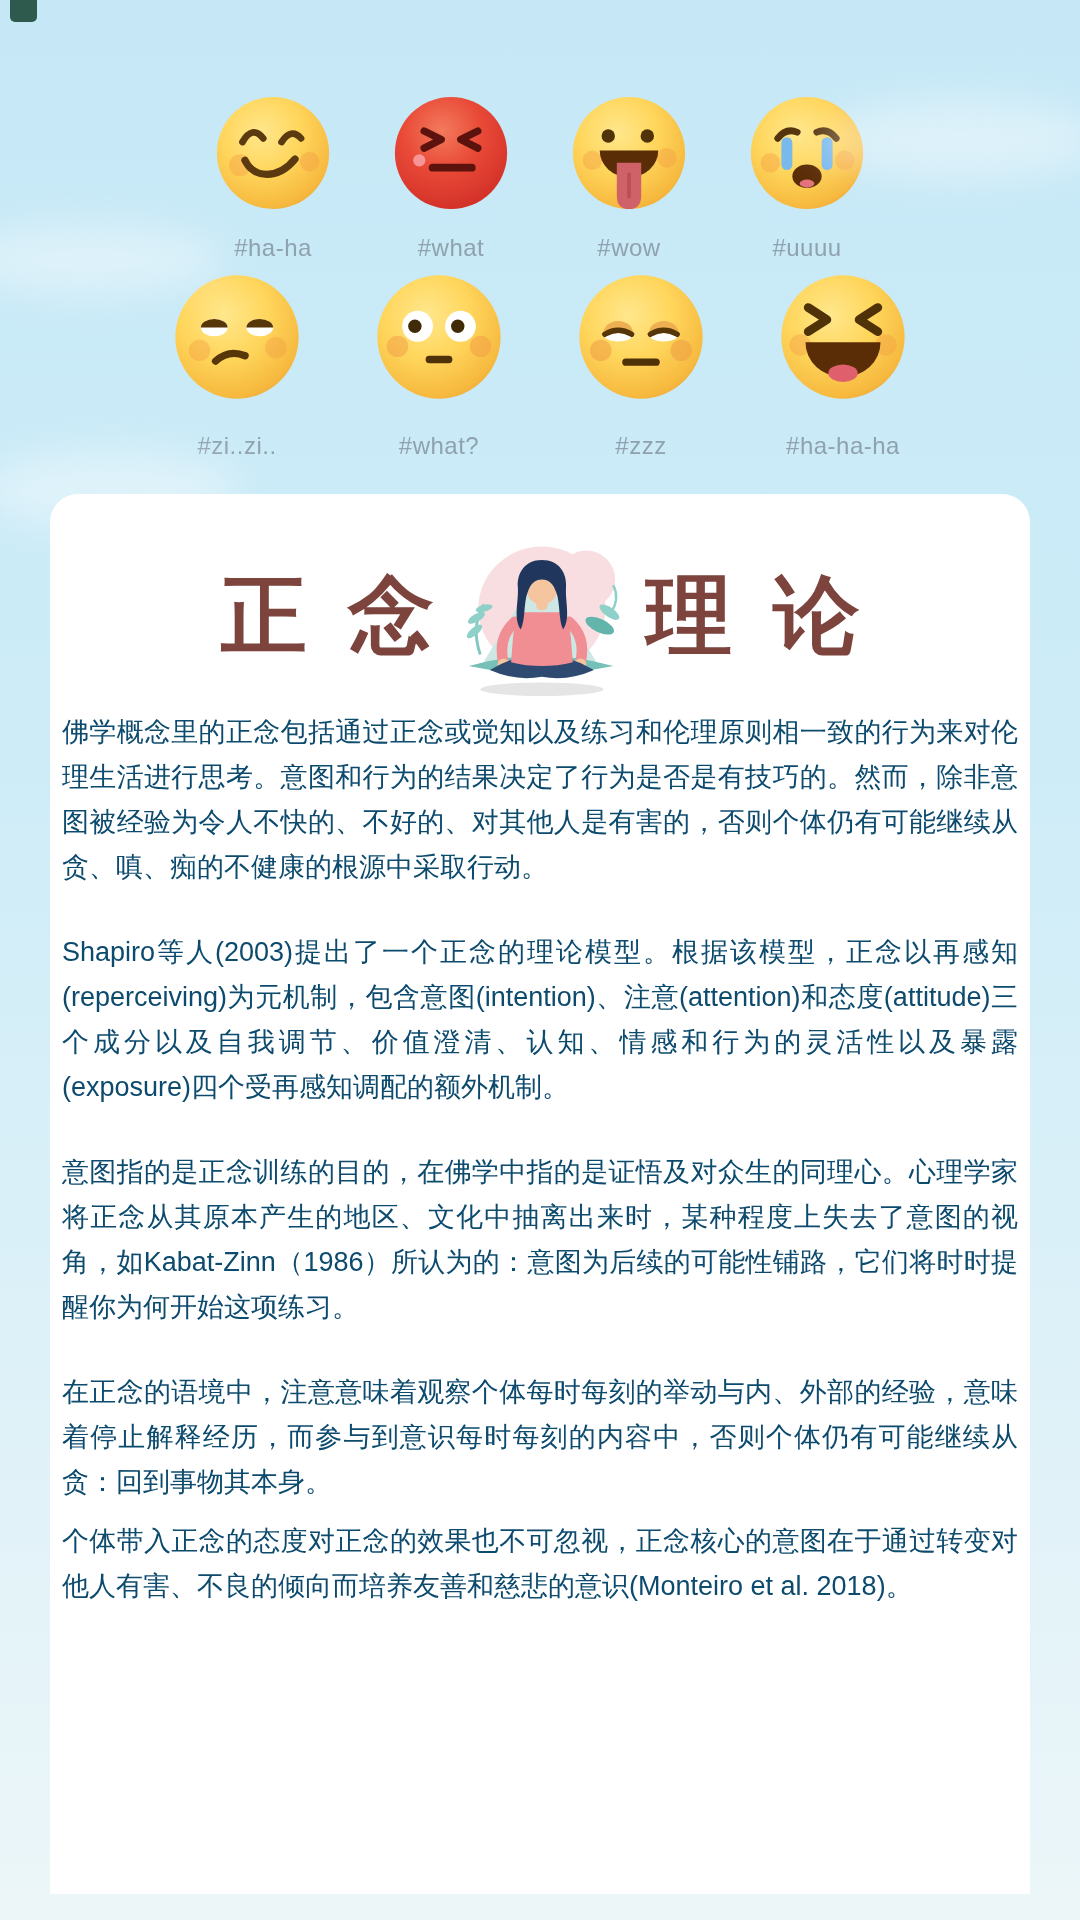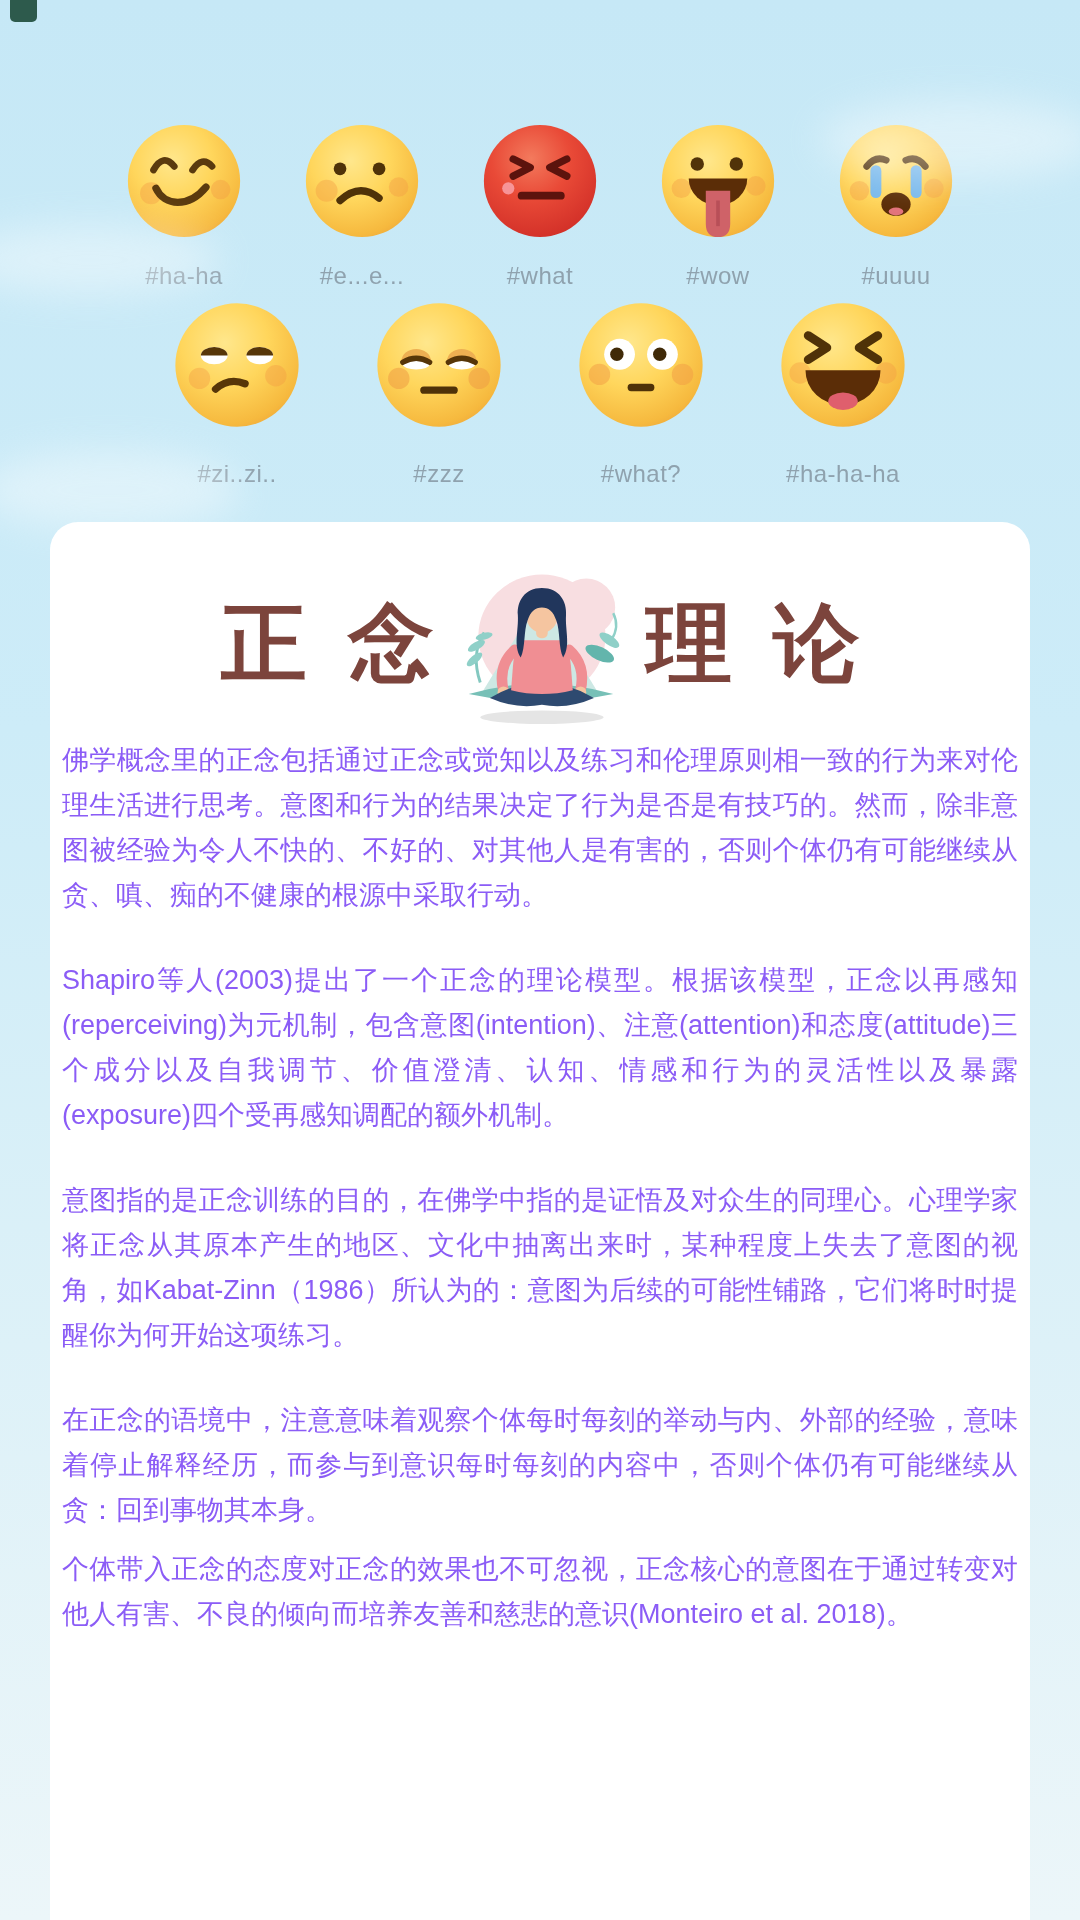--- a/index.html
+++ b/index.html
@@ -8,21 +8,21 @@
     font-family:"Liberation Sans","DejaVu Sans",sans-serif;
     background:linear-gradient(180deg,#c6e8f6 0%,#cdecf8 38%,#ddf1f8 70%,#ecf6f9 100%);
   }
   .cloud{position:absolute;background:#ffffff;opacity:.38;filter:blur(18px);border-radius:50%;}
   .cloud.c1{left:-40px;top:225px;width:260px;height:70px;}
   .cloud.c2{left:820px;top:100px;width:280px;height:80px;}
   .cloud.c3{left:-20px;top:450px;width:260px;height:80px;}
   .corner-artifact{position:absolute;left:10px;top:-4px;width:27px;height:26px;border-radius:5px;background:#2d5a4c;}
 
   .emoji-row{display:flex;justify-content:center;align-items:flex-start;}
-  .emoji-row.row1{padding-top:120px;gap:56px;}
+  .emoji-row.row1{padding-top:92px;gap:56px;}
   .emoji-row.row2{margin-top:8px;gap:68px;}
   .emoji-cell{display:flex;flex-direction:column;align-items:center;}
   .emoji-cell .glyph{display:block;}
   .row1 .glyph{width:122px;height:122px;}
   .row2 .glyph{width:134px;height:134px;}
   .emoji-label{margin-top:20px;font-size:24px;line-height:28px;color:#8fa2ae;letter-spacing:.5px;}
   .row2 .emoji-label{margin-top:28px;}
 
   .card{
     margin:34px 50px 0;background:#ffffff;border-radius:28px 28px 0 0;
@@ -30,21 +30,21 @@
   }
   .title-row{display:flex;align-items:center;justify-content:center;height:176px;}
   .title-text{
     font-size:86px;font-weight:800;color:#7c443c;
     letter-spacing:.48em;margin-right:-.48em;white-space:nowrap;
   }
   .illustration{width:212px;height:174px;flex:0 0 auto;}
 
   .article{margin-top:6px;}
   .article p{
-    margin:0 0 40px;font-size:27px;line-height:45px;color:#8b5cf6;
+    margin:0 0 40px;font-size:27px;line-height:45px;color:#0c4a6e;
     text-align:justify;
   }
   .article p.tight{margin-top:-26px;}
 </style>
 </head>
 <body>
 
 <div class="cloud c1"></div>
 <div class="cloud c2"></div>
 <div class="cloud c3"></div>
@@ -65,39 +65,20 @@
       <circle cx="50" cy="50" r="46" fill="url(#gy1)"></circle>
       <circle cx="23" cy="60" r="9" fill="#f29b43" opacity=".4"></circle>
       <circle cx="80" cy="57" r="8" fill="#f29b43" opacity=".4"></circle>
       <path d="M25 41 Q33 27 42 38" stroke="#5a3a0e" stroke-width="5.5" fill="none" stroke-linecap="round"></path>
       <path d="M57 41 Q65 29 73 38" stroke="#5a3a0e" stroke-width="5.5" fill="none" stroke-linecap="round"></path>
       <path d="M27 56 C34 71 54 72 68 55" stroke="#5a3a0e" stroke-width="6" fill="none" stroke-linecap="round"></path>
     </svg>
     <div class="emoji-label">#ha-ha</div>
   </div>
 
-  <div class="emoji-cell">
-    <svg class="glyph" viewBox="0 0 100 100">
-      <defs>
-          <radialGradient id="gy2" cx="40%" cy="32%" r="78%">
-        <stop offset="0%" stop-color="#ffe78c"></stop>
-            <stop offset="45%" stop-color="#ffd65c"></stop>
-        <stop offset="85%" stop-color="#f6b93e"></stop>
-            <stop offset="100%" stop-color="#eda43a"></stop>
-      </radialGradient>
-        </defs>
-      <circle cx="50" cy="50" r="46" fill="url(#gy2)"></circle>
-      <circle cx="21" cy="58" r="9" fill="#f29b43" opacity=".4"></circle>
-      <circle cx="80" cy="55" r="8" fill="#f29b43" opacity=".4"></circle>
-      <circle cx="32" cy="40" r="5.2" fill="#4f3208"></circle>
-      <circle cx="64" cy="40" r="5.2" fill="#4f3208"></circle>
-      <path d="M32 66 Q48 51 64 64" stroke="#4f3208" stroke-width="6" fill="none" stroke-linecap="round"></path>
-    </svg>
-    <div class="emoji-label">#e...e...</div>
-  </div>
 
   <div class="emoji-cell">
     <svg class="glyph" viewBox="0 0 100 100">
       <defs>
           <radialGradient id="gr1" cx="42%" cy="30%" r="78%">
         <stop offset="0%" stop-color="#f37a5d"></stop>
             <stop offset="45%" stop-color="#e94a37"></stop>
         <stop offset="100%" stop-color="#cf2c26"></stop>
       </radialGradient>
         </defs>
@@ -171,20 +152,42 @@
       <circle cx="50" cy="50" r="46" fill="url(#gy5)"></circle>
       <circle cx="22" cy="60" r="8" fill="#f29b43" opacity=".4"></circle>
       <circle cx="79" cy="58" r="8" fill="#f29b43" opacity=".4"></circle>
       <ellipse cx="33" cy="43" rx="10" ry="6.5" fill="#ffffff"></ellipse>
       <path d="M23 43 A10 6.5 0 0 1 43 43 Z" fill="#573608"></path>
       <ellipse cx="67" cy="43" rx="10" ry="6.5" fill="#ffffff"></ellipse>
       <path d="M57 43 A10 6.5 0 0 1 77 43 Z" fill="#573608"></path>
       <path d="M34 68 Q44 59 56 64" stroke="#573608" stroke-width="5.5" fill="none" stroke-linecap="round"></path>
     </svg>
     <div class="emoji-label">#zi..zi..</div>
+  </div>
+
+  <div class="emoji-cell">
+    <svg class="glyph" viewBox="0 0 100 100">
+      <defs>
+          <radialGradient id="gy6" cx="40%" cy="32%" r="78%">
+        <stop offset="0%" stop-color="#ffe78c"></stop>
+            <stop offset="45%" stop-color="#ffd65c"></stop>
+        <stop offset="85%" stop-color="#f6b93e"></stop>
+            <stop offset="100%" stop-color="#eda43a"></stop>
+      </radialGradient>
+        </defs>
+      <circle cx="50" cy="50" r="46" fill="url(#gy6)"></circle>
+      <circle cx="19" cy="57" r="8" fill="#f29b43" opacity=".5"></circle>
+      <circle cx="81" cy="57" r="8" fill="#f29b43" opacity=".5"></circle>
+      <circle cx="34" cy="42" r="11.5" fill="#ffffff"></circle>
+      <circle cx="66" cy="42" r="11.5" fill="#ffffff"></circle>
+      <circle cx="32" cy="42" r="5" fill="#402a08"></circle>
+      <circle cx="64" cy="42" r="5" fill="#402a08"></circle>
+      <rect x="40" y="64" width="20" height="5.5" rx="2.7" fill="#4f3208"></rect>
+    </svg>
+    <div class="emoji-label">#what?</div>
   </div>
 
   <div class="emoji-cell">
     <svg class="glyph" viewBox="0 0 100 100">
       <defs>
           <radialGradient id="gy7" cx="40%" cy="32%" r="78%">
         <stop offset="0%" stop-color="#ffe78c"></stop>
             <stop offset="45%" stop-color="#ffd65c"></stop>
         <stop offset="85%" stop-color="#f6b93e"></stop>
             <stop offset="100%" stop-color="#eda43a"></stop>
@@ -195,42 +198,20 @@
       <circle cx="80" cy="60" r="8" fill="#ef9c44" opacity=".55"></circle>
       <path d="M22 47 A11 9 0 0 1 44 47 Z" fill="#edaf52"></path>
       <ellipse cx="33" cy="49.5" rx="10" ry="3.8" fill="#ffffff"></ellipse>
       <path d="M23 48 Q33 42 43 48" stroke="#573608" stroke-width="4" fill="none" stroke-linecap="round"></path>
       <path d="M56 47 A11 9 0 0 1 78 47 Z" fill="#edaf52"></path>
       <ellipse cx="67" cy="49.5" rx="10" ry="3.8" fill="#ffffff"></ellipse>
       <path d="M57 48 Q67 42 77 48" stroke="#573608" stroke-width="4" fill="none" stroke-linecap="round"></path>
       <rect x="36" y="66" width="28" height="5.5" rx="2.7" fill="#4f3208"></rect>
     </svg>
     <div class="emoji-label">#zzz</div>
-  </div>
-
-  <div class="emoji-cell">
-    <svg class="glyph" viewBox="0 0 100 100">
-      <defs>
-          <radialGradient id="gy6" cx="40%" cy="32%" r="78%">
-        <stop offset="0%" stop-color="#ffe78c"></stop>
-            <stop offset="45%" stop-color="#ffd65c"></stop>
-        <stop offset="85%" stop-color="#f6b93e"></stop>
-            <stop offset="100%" stop-color="#eda43a"></stop>
-      </radialGradient>
-        </defs>
-      <circle cx="50" cy="50" r="46" fill="url(#gy6)"></circle>
-      <circle cx="19" cy="57" r="8" fill="#f29b43" opacity=".5"></circle>
-      <circle cx="81" cy="57" r="8" fill="#f29b43" opacity=".5"></circle>
-      <circle cx="34" cy="42" r="11.5" fill="#ffffff"></circle>
-      <circle cx="66" cy="42" r="11.5" fill="#ffffff"></circle>
-      <circle cx="32" cy="42" r="5" fill="#402a08"></circle>
-      <circle cx="64" cy="42" r="5" fill="#402a08"></circle>
-      <rect x="40" y="64" width="20" height="5.5" rx="2.7" fill="#4f3208"></rect>
-    </svg>
-    <div class="emoji-label">#what?</div>
   </div>
 
   <div class="emoji-cell">
     <svg class="glyph" viewBox="0 0 100 100">
       <defs>
           <radialGradient id="gy8" cx="40%" cy="32%" r="78%">
         <stop offset="0%" stop-color="#ffe78c"></stop>
             <stop offset="45%" stop-color="#ffd65c"></stop>
         <stop offset="85%" stop-color="#f6b93e"></stop>
             <stop offset="100%" stop-color="#eda43a"></stop>

